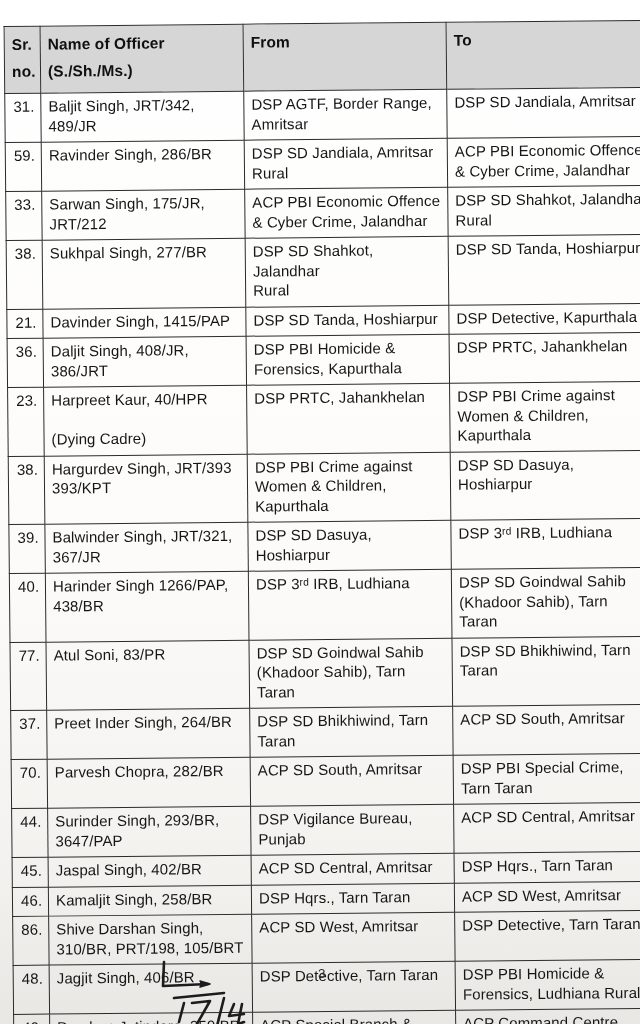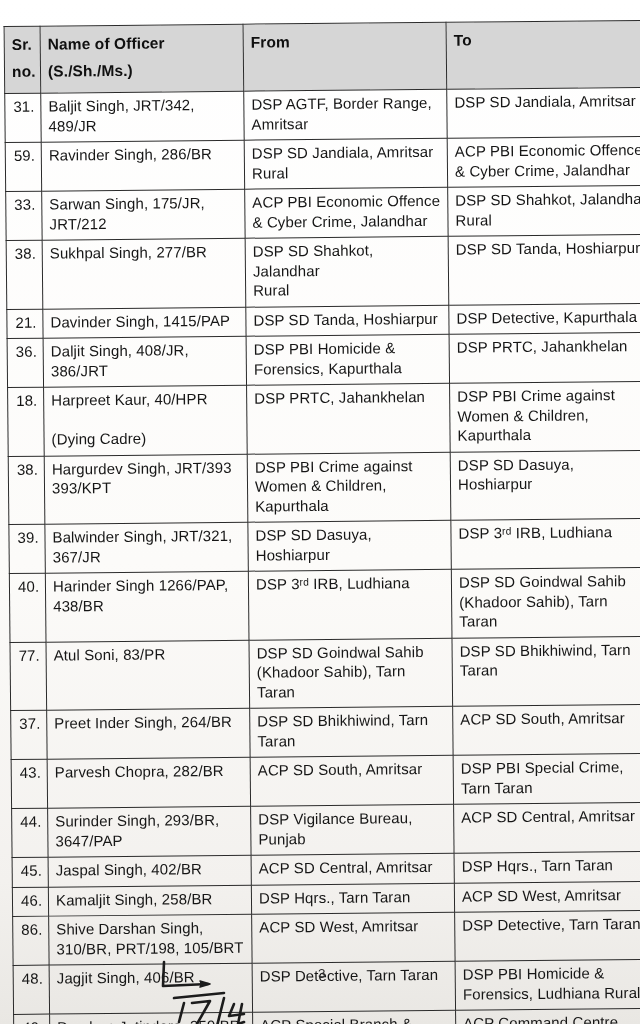--- a/index.html
+++ b/index.html
@@ -113,21 +113,21 @@
   <tr>
     <td class="c-sr">36.</td>
     <td class="c-name">Daljit Singh, 408/JR,
 386/JRT</td>
     <td class="c-from">DSP PBI Homicide &amp;
 Forensics, Kapurthala</td>
     <td class="c-to">DSP PRTC, Jahankhelan</td>
   </tr>
 
   <tr>
-    <td class="c-sr">18.</td>
+    <td class="c-sr">23.</td>
     <td class="c-name">Harpreet Kaur, 40/HPR
 
 (Dying Cadre)</td>
     <td class="c-from">DSP PRTC, Jahankhelan</td>
     <td class="c-to">DSP PBI Crime against
 Women &amp; Children,
 Kapurthala</td>
   </tr>
 
   <tr>
@@ -170,21 +170,21 @@
 
   <tr>
     <td class="c-sr">37.</td>
     <td class="c-name">Preet Inder Singh, 264/BR</td>
     <td class="c-from">DSP SD Bhikhiwind, Tarn
 Taran</td>
     <td class="c-to">ACP SD South, Amritsar</td>
   </tr>
 
   <tr>
-    <td class="c-sr">43.</td>
+    <td class="c-sr">70.</td>
     <td class="c-name">Parvesh Chopra, 282/BR</td>
     <td class="c-from">ACP SD South, Amritsar</td>
     <td class="c-to">DSP PBI Special Crime,
 Tarn Taran</td>
   </tr>
 
   <tr>
     <td class="c-sr">44.</td>
     <td class="c-name">Surinder Singh, 293/BR,
 3647/PAP</td>

